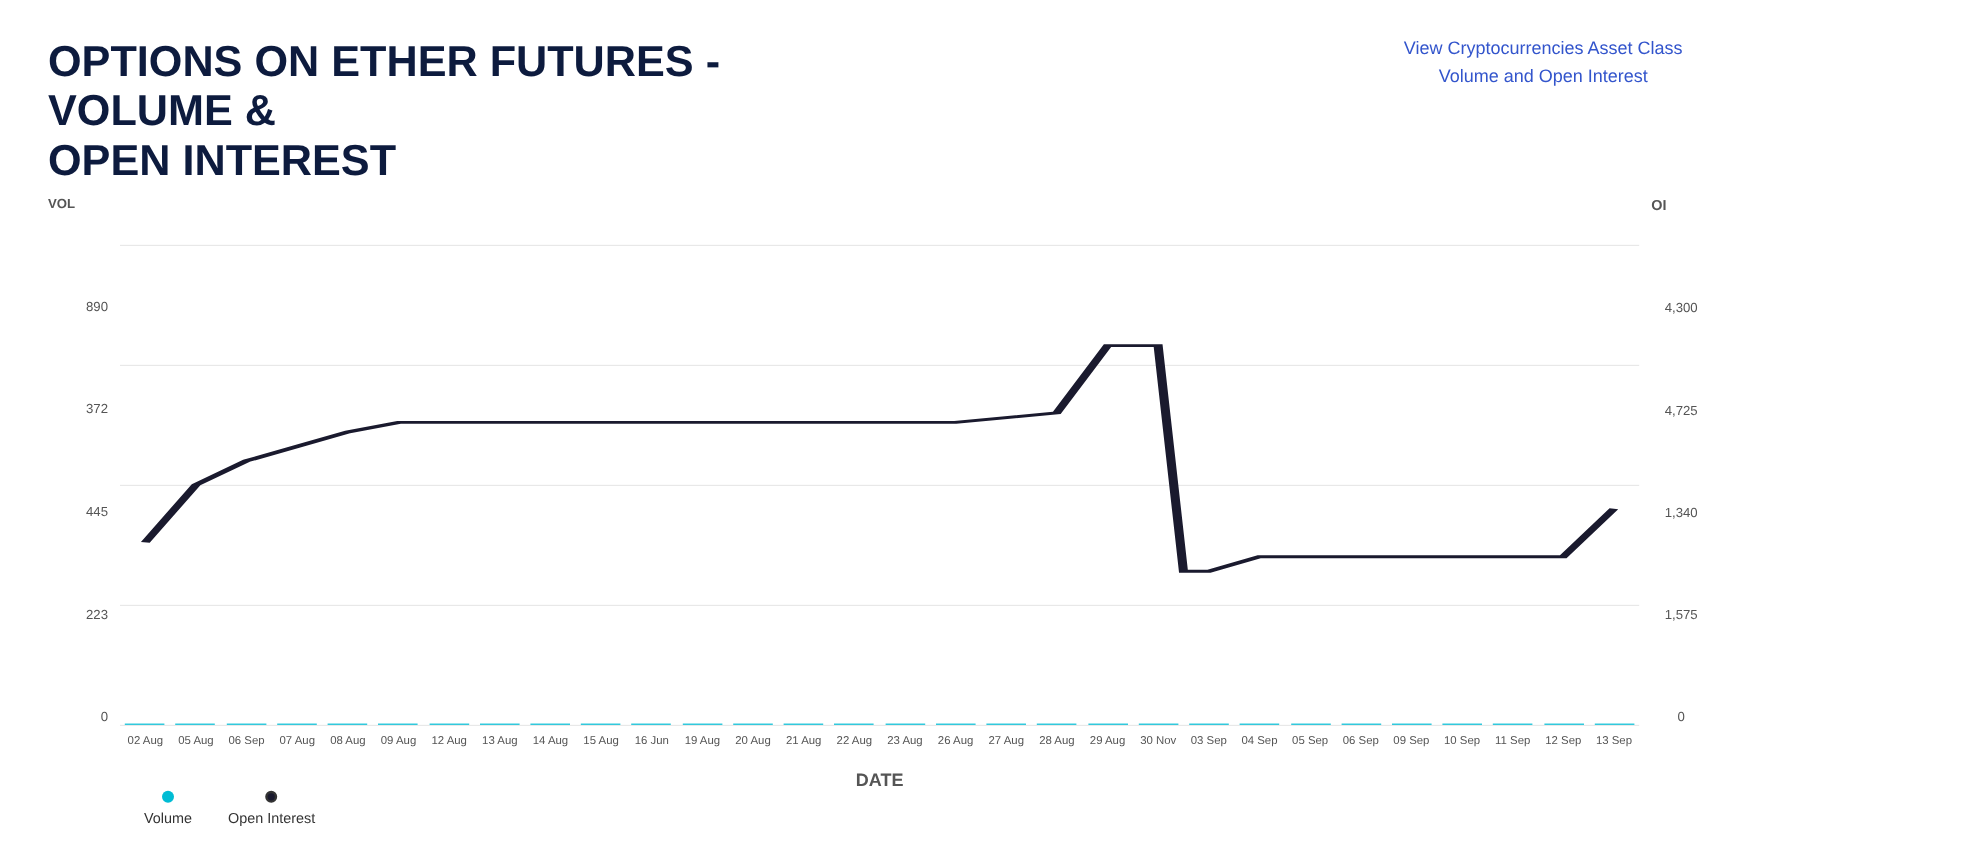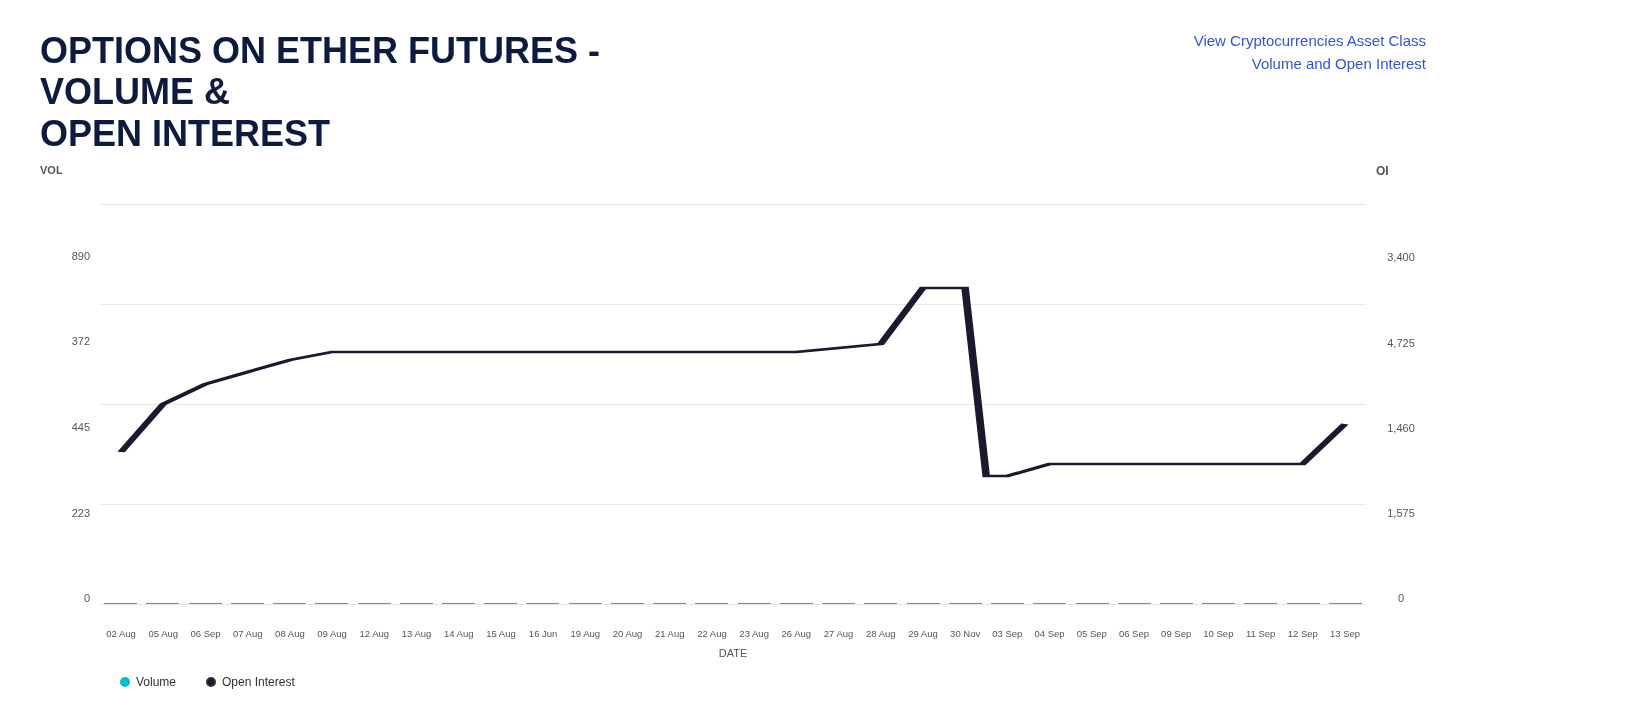--- a/index.html
+++ b/index.html
@@ -24,21 +24,21 @@
     }
     .title {
       font-size: 36px;
       font-weight: 900;
       color: #0d1b3e;
       line-height: 1.15;
       text-transform: uppercase;
       max-width: 700px;
     }
     .link-area {
-      text-align: right;
+      text-align: center;
       max-width: 280px;
     }
     .link-area a {
       color: #3355cc;
       font-size: 15px;
       text-decoration: none;
       line-height: 1.5;
     }
     .chart-area {
       position: relative;
@@ -151,38 +151,39 @@
       font-size: 9.5px;
       color: #555;
       transform: none;
       white-space: nowrap;
     }
     .x-axis-title {
       position: absolute;
       bottom: 35px;
       left: 50%;
       transform: translateX(-50%);
-      font-size: 11px;
-      color: #555;
-      font-weight: 400;
+      font-size: 15px;
+      color: #555;
+      font-weight: 700;
     }
     .legend {
       position: absolute;
       bottom: 5px;
       left: 80px;
       display: flex;
       gap: 30px;
       align-items: center;
     }
     .legend-item {
       display: flex;
       align-items: center;
       gap: 6px;
       font-size: 12px;
       color: #333;
+      flex-direction: column;
     }
     .legend-dot-blue {
       width: 10px;
       height: 10px;
       border-radius: 50%;
       background: #00bcd4;
     }
     .legend-dot-dark {
       width: 10px;
       height: 10px;
@@ -219,23 +220,23 @@
       <span class="axis-title">VOL</span>
       <span class="axis-label">890</span>
       <span class="axis-label">372</span>
       <span class="axis-label">445</span>
       <span class="axis-label">223</span>
       <span class="axis-label">0</span>
     </div>
 
     <div class="y-axis-right">
       <span class="axis-title" style="align-self:flex-start;padding-left:5px;">OI</span>
-      <span class="axis-label">3,400</span>
+      <span class="axis-label">4,300</span>
       <span class="axis-label">4,725</span>
-      <span class="axis-label">1,460</span>
+      <span class="axis-label">1,340</span>
       <span class="axis-label">1,575</span>
       <span class="axis-label">0</span>
     </div>
 
     <div class="chart-inner">
 
       <div class="grid-lines">
         <div class="grid-line" style="top:0%"></div>
         <div class="grid-line" style="top:25%"></div>
         <div class="grid-line" style="top:50%"></div>
@@ -334,21 +335,21 @@
           <div class="bar-group">
             <div class="bar" style="height: 52%;"></div>
           </div>
         </div>
 
       <svg class="oi-line" id="oi-svg" viewBox="0 0 100 100" preserveAspectRatio="none">
           <path d="M 1.6666666666666667 62 L 5 50 L 8.333333333333334 45 L 11.666666666666668 42 L 15 39 L 18.333333333333336 37 L 21.666666666666668 37 L 25 37 L 28.333333333333336 37 L 31.666666666666668 37 L 35 37 L 38.333333333333336 37 L 41.66666666666667 37 L 45 37 L 48.333333333333336 37 L 51.66666666666667 37 L 55 37 L 58.333333333333336 36 L 61.66666666666667 35 L 65 21 L 68.33333333333334 21 L 70 68 L 71.66666666666667 68 L 75 65 L 78.33333333333334 65 L 81.66666666666667 65 L 85 65 L 88.33333333333334 65 L 91.66666666666667 65 L 95 65 L 98.33333333333334 55" fill="none" stroke="#1a1a2e" stroke-width="0.6"></path>
         </svg>
     </div>
 
-    <div class="x-axis" style="bottom:55px;" id="x-axis">
+    <div class="x-axis" style="bottom:71px;" id="x-axis">
     <div class="x-label">02 Aug</div>
         <div class="x-label">05 Aug</div>
         <div class="x-label">06 Sep</div>
         <div class="x-label">07 Aug</div>
         <div class="x-label">08 Aug</div>
         <div class="x-label">09 Aug</div>
         <div class="x-label">12 Aug</div>
         <div class="x-label">13 Aug</div>
         <div class="x-label">14 Aug</div>
         <div class="x-label">15 Aug</div>

